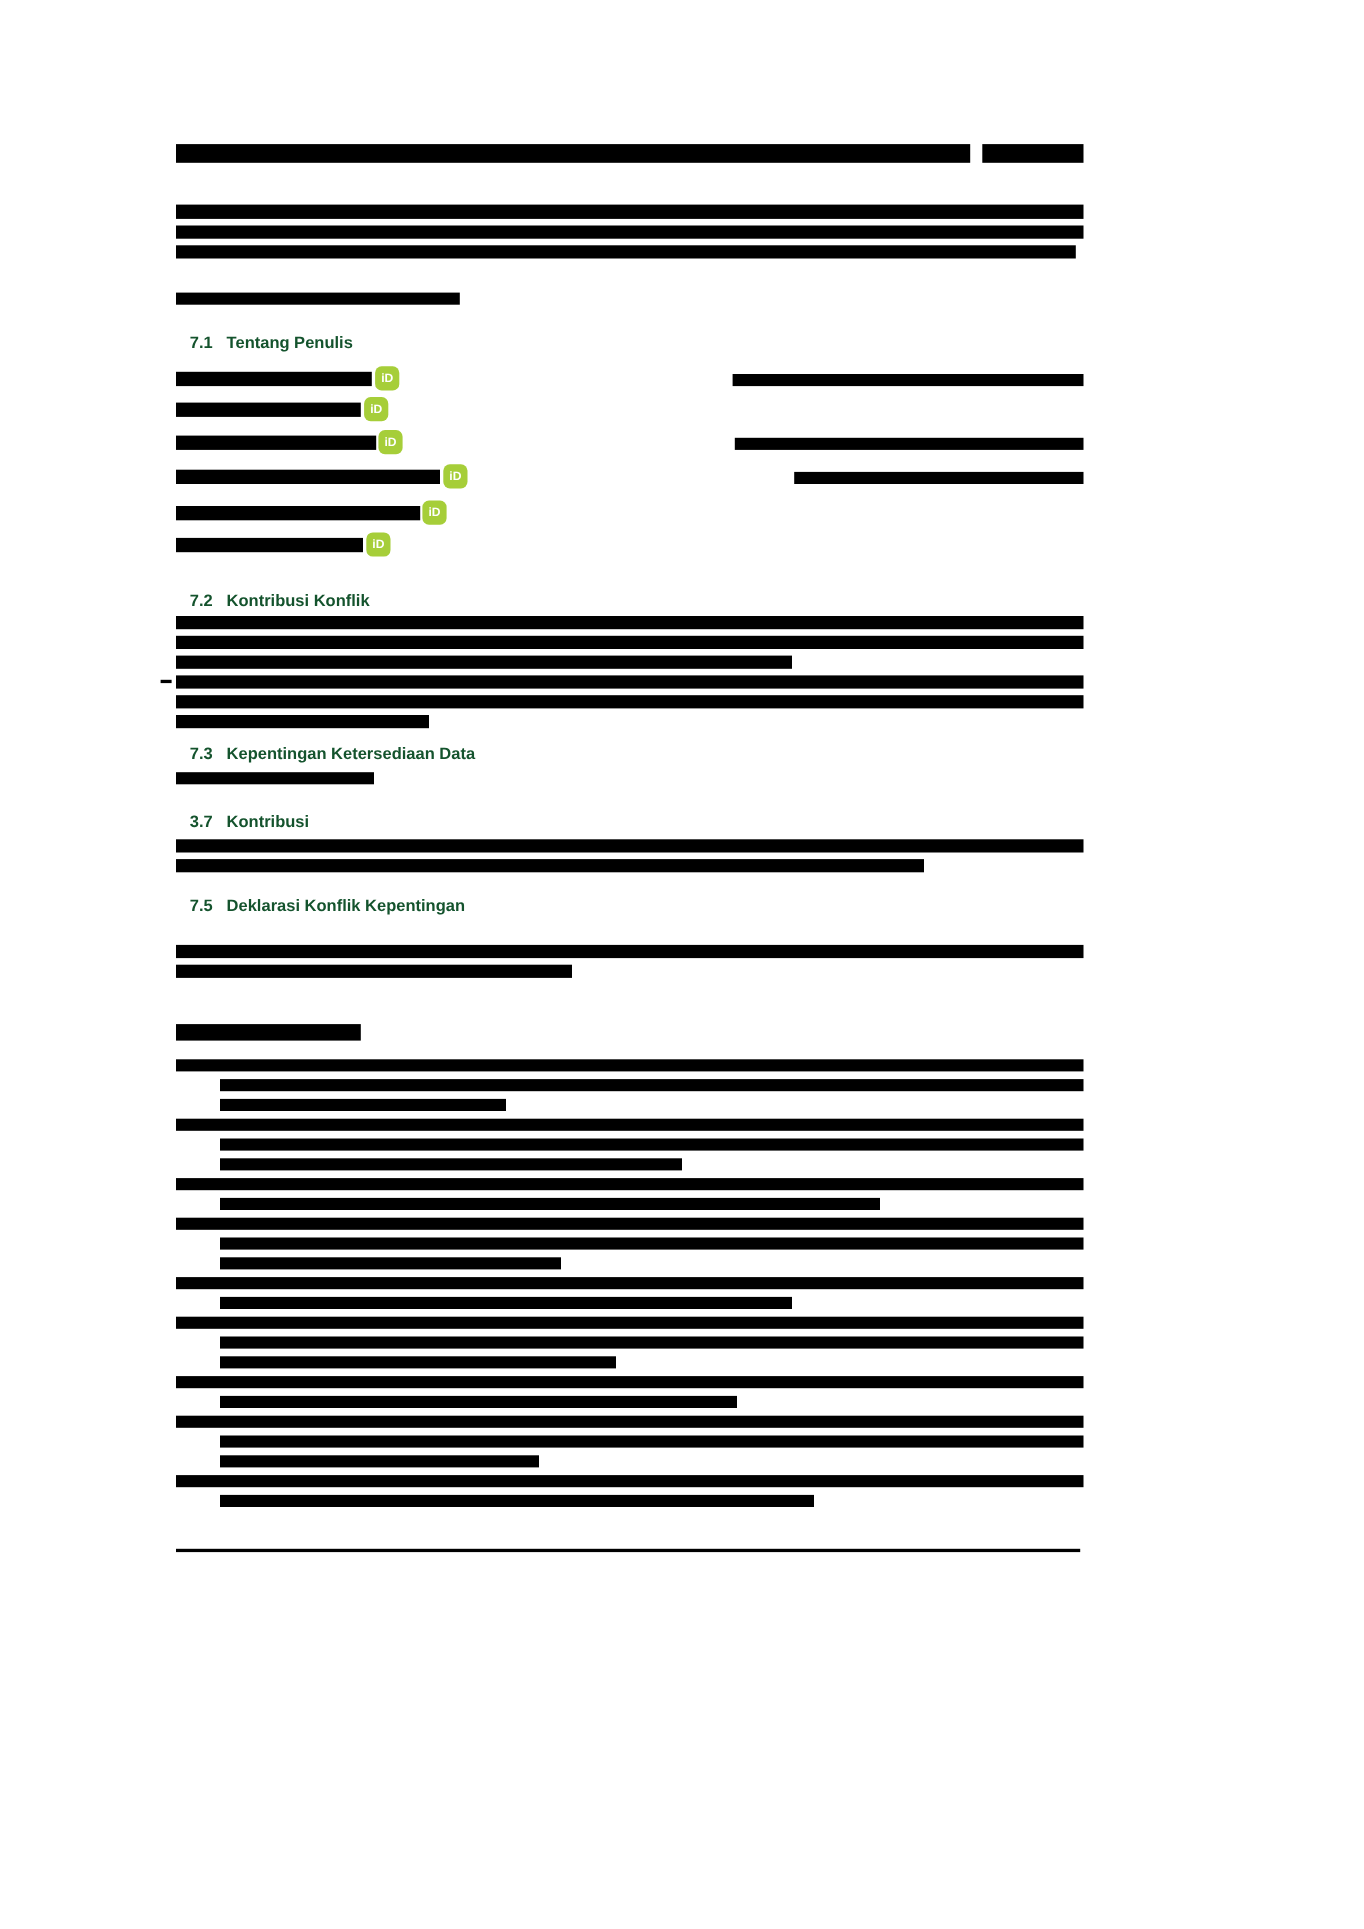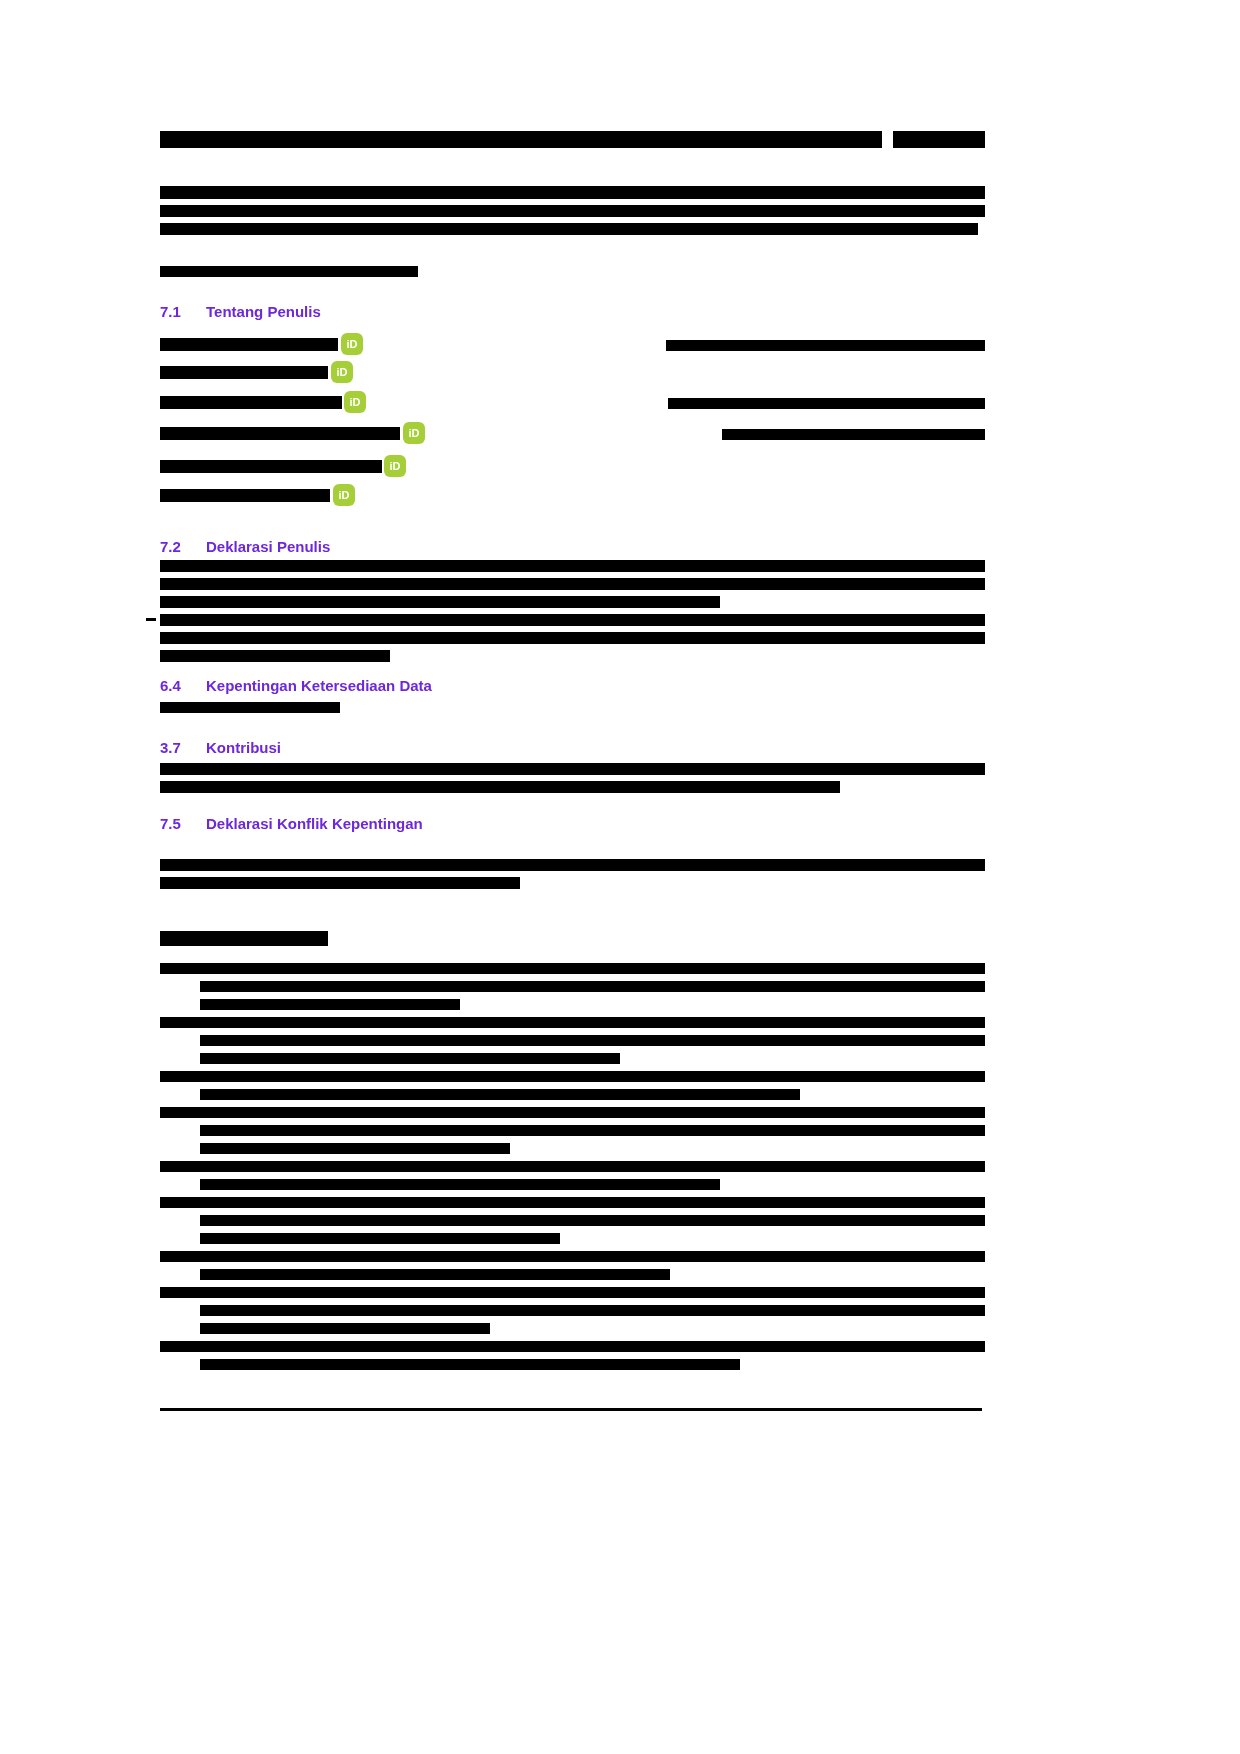--- a/index.html
+++ b/index.html
@@ -17,25 +17,26 @@
     background:#000;
   }
   .rule{
     position:absolute;
     display:block;
     background:#000;
   }
   .section-heading{
     position:absolute;
     left:160px;
-    color:#6d28d9;
+    color:#14532d;
     font-weight:bold;
     font-size:15px;
     line-height:18px;
     white-space:nowrap;
+    text-align:center;
   }
   .sec-num{
     display:inline-block;
     width:46px;
   }
   .orcid{
     position:absolute;
     width:22px;
     height:22px;
     border-radius:6px;
@@ -81,32 +82,32 @@
   <span class="orcid" style="left:403px;top:422px">iD</span>
   <i class="bar" style="left:722px;top:429px;width:263px;height:11px"></i>
 
   <i class="bar" style="left:160px;top:460px;width:222px;height:13px"></i>
   <span class="orcid" style="left:384px;top:455px">iD</span>
 
   <i class="bar" style="left:160px;top:489px;width:170px;height:13px"></i>
   <span class="orcid" style="left:333px;top:484px">iD</span>
 
   <div class="section-heading" style="top:538px">
-    <span class="sec-num">7.2</span><span class="sec-title">Deklarasi Penulis</span>
+    <span class="sec-num">7.2</span><span class="sec-title">Kontribusi Konflik</span>
   </div>
   <i class="bar" style="left:160px;top:560px;width:825px;height:12px"></i>
   <i class="bar" style="left:160px;top:578px;width:825px;height:12px"></i>
   <i class="bar" style="left:160px;top:596px;width:560px;height:12px"></i>
   <i class="bar" style="left:146px;top:618px;width:10px;height:3px"></i>
   <i class="bar" style="left:160px;top:614px;width:825px;height:12px"></i>
   <i class="bar" style="left:160px;top:632px;width:825px;height:12px"></i>
   <i class="bar" style="left:160px;top:650px;width:230px;height:12px"></i>
 
   <div class="section-heading" style="top:677px">
-    <span class="sec-num">6.4</span><span class="sec-title">Kepentingan Ketersediaan Data</span>
+    <span class="sec-num">7.3</span><span class="sec-title">Kepentingan Ketersediaan Data</span>
   </div>
   <i class="bar" style="left:160px;top:702px;width:180px;height:11px"></i>
 
   <div class="section-heading" style="top:739px">
     <span class="sec-num">3.7</span><span class="sec-title">Kontribusi</span>
   </div>
   <i class="bar" style="left:160px;top:763px;width:825px;height:12px"></i>
   <i class="bar" style="left:160px;top:781px;width:680px;height:12px"></i>
 
   <div class="section-heading" style="top:815px">

